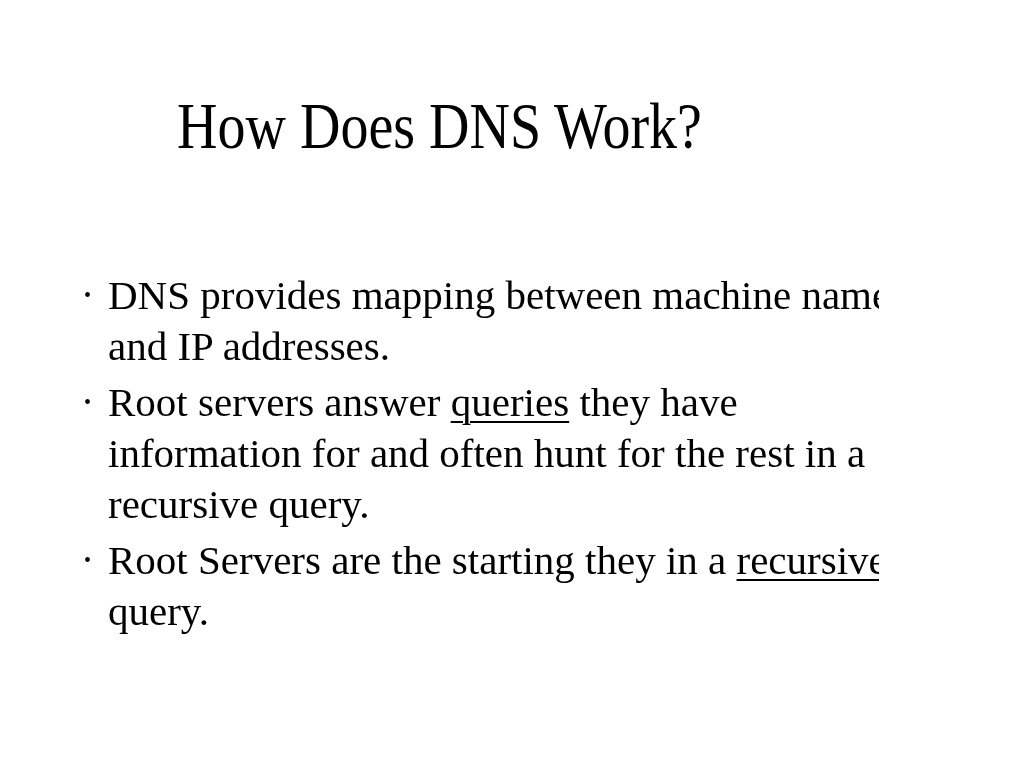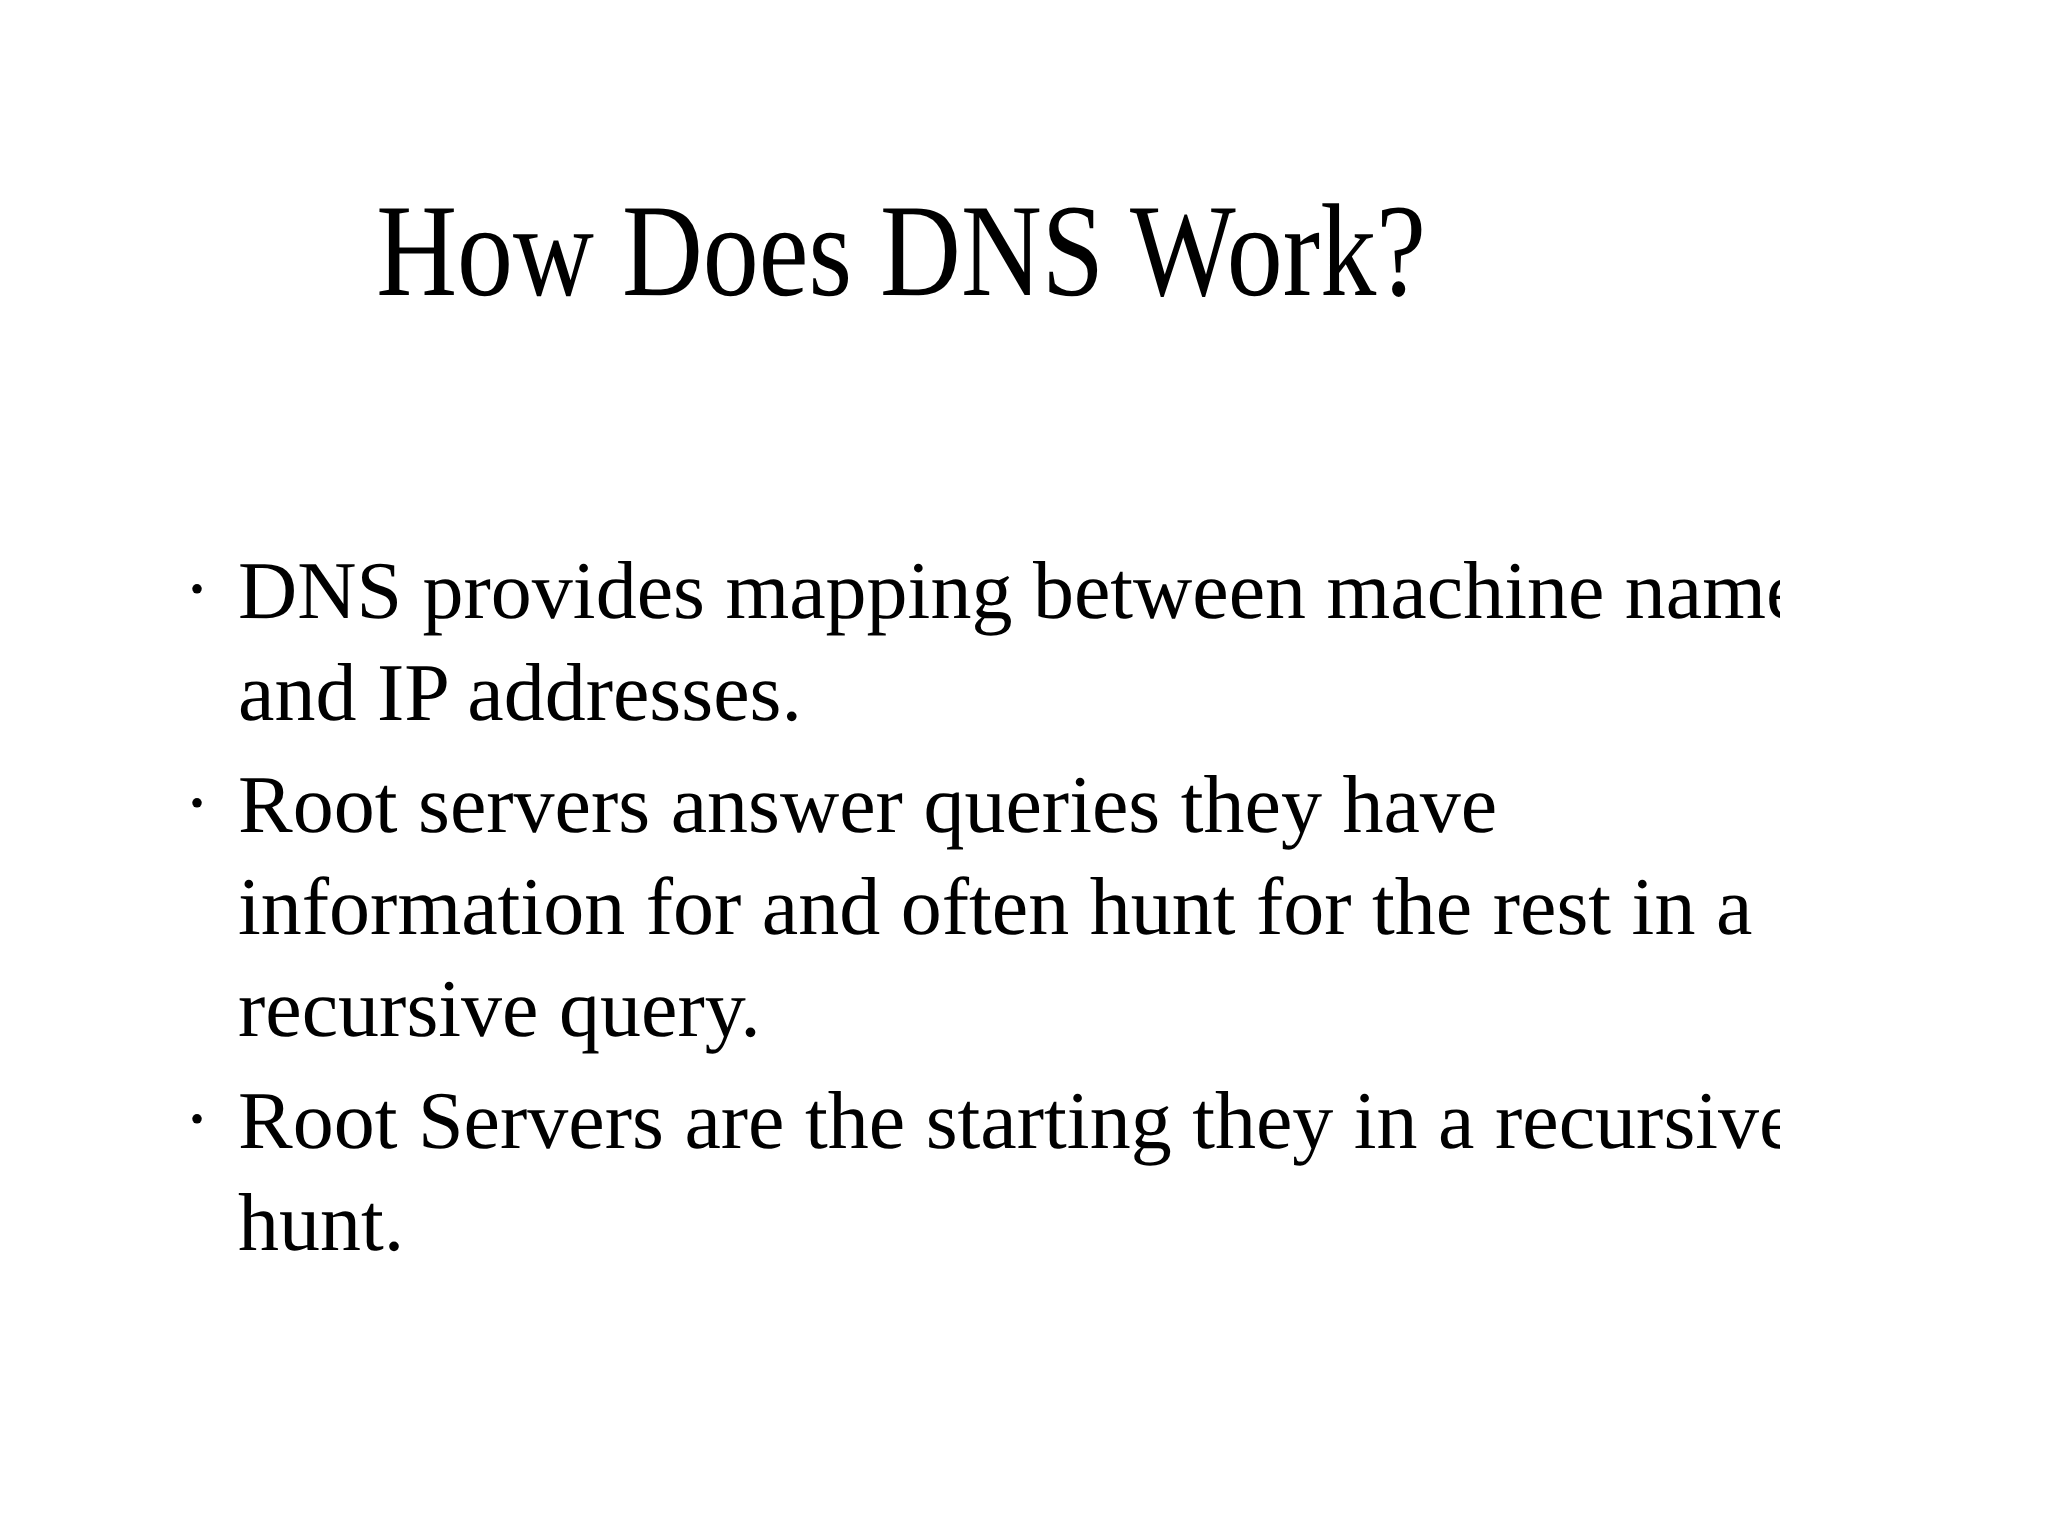--- a/index.html
+++ b/index.html
@@ -7,21 +7,20 @@
     padding: 0;
   }
   .slide {
     position: relative;
     width: 879px;
     height: 767px;
     background: #ffffff;
     overflow: hidden;
     font-family: "Liberation Serif", "DejaVu Serif", serif;
     color: #000000;
-    margin-left: 11px;
   }
   .slide-title {
     position: absolute;
     top: 93px;
     left: 0;
     width: 100%;
     text-align: center;
     font-size: 56px;
     line-height: 56px;
     font-weight: 400;
@@ -48,36 +47,37 @@
     font-size: 20px;
     line-height: 51px;
     text-align: left;
   }
   .bullet-text {
     flex: 0 1 auto;
     max-width: 820px;
     width: 820px;
   }
   .u {
+    text-decoration: underline;
     text-decoration-thickness: 2px;
     text-underline-offset: 5px;
   }
 </style>
 </head>
 <body>
 
 <div class="slide" style="background: rgb(255, 255, 255); color: rgb(0, 0, 0);">
   <div class="slide-title">How Does DNS Work?</div>
   <div class="bullet-list">
       <div class="bullet">
         <span class="bullet-marker">•</span>
         <span class="bullet-text"><span>DNS provides mapping between machine names and IP addresses.</span></span>
       </div>
       <div class="bullet">
         <span class="bullet-marker">•</span>
         <span class="bullet-text"><span>Root servers answer </span><span class="u">queries</span><span> they have information for and often hunt for the rest in a recursive query.</span></span>
       </div>
       <div class="bullet">
         <span class="bullet-marker">•</span>
-        <span class="bullet-text"><span>Root Servers are the starting they in a </span><span class="u">recursive</span><span> hunt.</span></span>
+        <span class="bullet-text"><span>Root Servers are the starting they in a </span><span class="u">recursive</span><span> query.</span></span>
       </div>
     </div>
 </div>
 
 </body></html>

